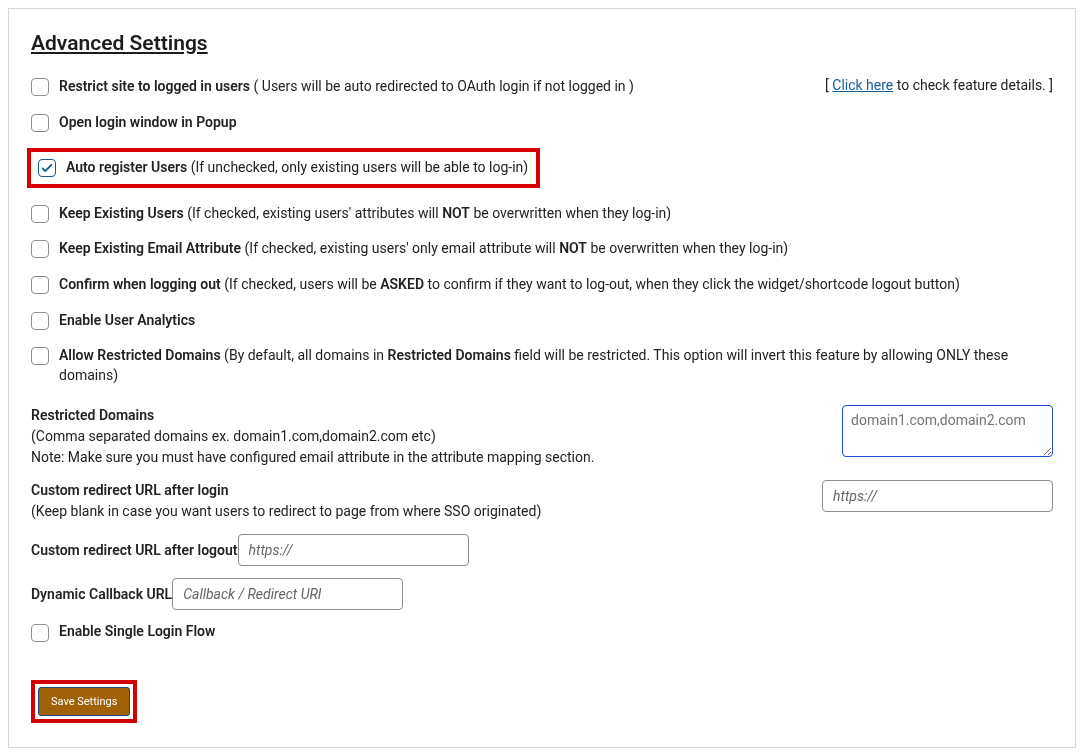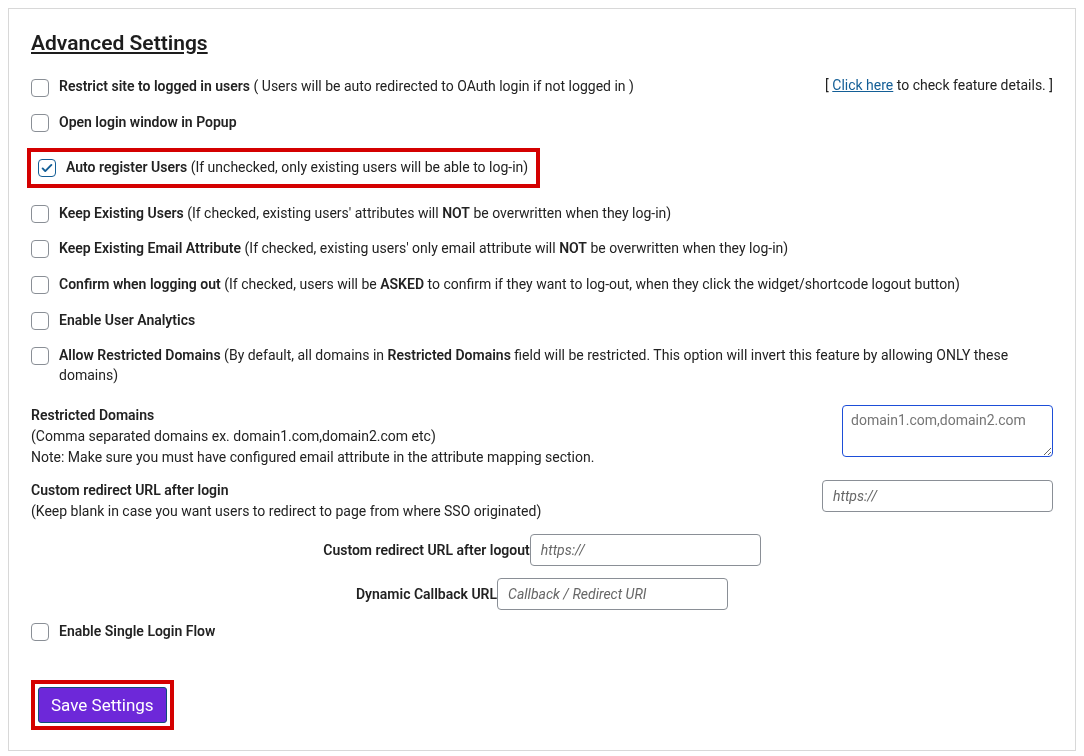--- a/index.html
+++ b/index.html
@@ -131,49 +131,49 @@
     input.text-input::placeholder {
       color: #666;
     }
     .save-wrap {
       display: inline-block;
       border: 4px solid #d40000;
       padding: 3px;
       margin-top: 22px;
     }
     .save-button {
-      background: #6d28d9;
+      background: #a16207;
       color: #fff;
       border: 1px solid #0f4c7a;
       border-radius: 3px;
       padding: 7px 12px;
-      font-size: 17px;
+      font-size: 11px;
       cursor: pointer;
       font-family: inherit;
     }
     .simple-row {
       display: flex;
-      justify-content: center;
+      justify-content: flex-start;
       align-items: center;
       margin-bottom: 12px;
     }
     .simple-row .field-label {
       font-weight: 600;
     }
   </style>
 </head>
 <body>
 
 <div class="panel">
 
   <h2 class="page-title">Advanced Settings</h2>
 
   
   <div class="row first-row">
-    <div style="display:flex;align-items:flex-end;">
+    <div style="display:flex;align-items:center;">
       <span class="checkbox"></span>
       <span class="option-text">
         <span class="bold">Restrict site to logged in users</span><span class="paren"> ( Users will be auto redirected to OAuth login if not logged in )</span>
       </span>
     </div>
     <span class="feature-link">
       <span>[ </span><a href="#">Click here</a><span> to check feature details. ]</span>
     </span>
   </div>
 
@@ -264,21 +264,21 @@
     <input type="text" class="text-input" placeholder="https://" style="">
   </div>
 
   
   <div class="simple-row">
     <span class="field-label">Dynamic Callback URL</span>
     <input type="text" class="text-input" placeholder="Callback / Redirect URI" style="">
   </div>
 
   
-  <div class="row" style="margin-top:4px;">
+  <div class="row" style="margin-top:4px;align-items:center;">
     <span class="checkbox"></span>
     <span class="option-text">
       <span class="bold">Enable Single Login Flow</span>
     </span>
   </div>
 
   
   <div class="save-wrap">
     <button class="save-button">Save Settings</button>
   </div>

